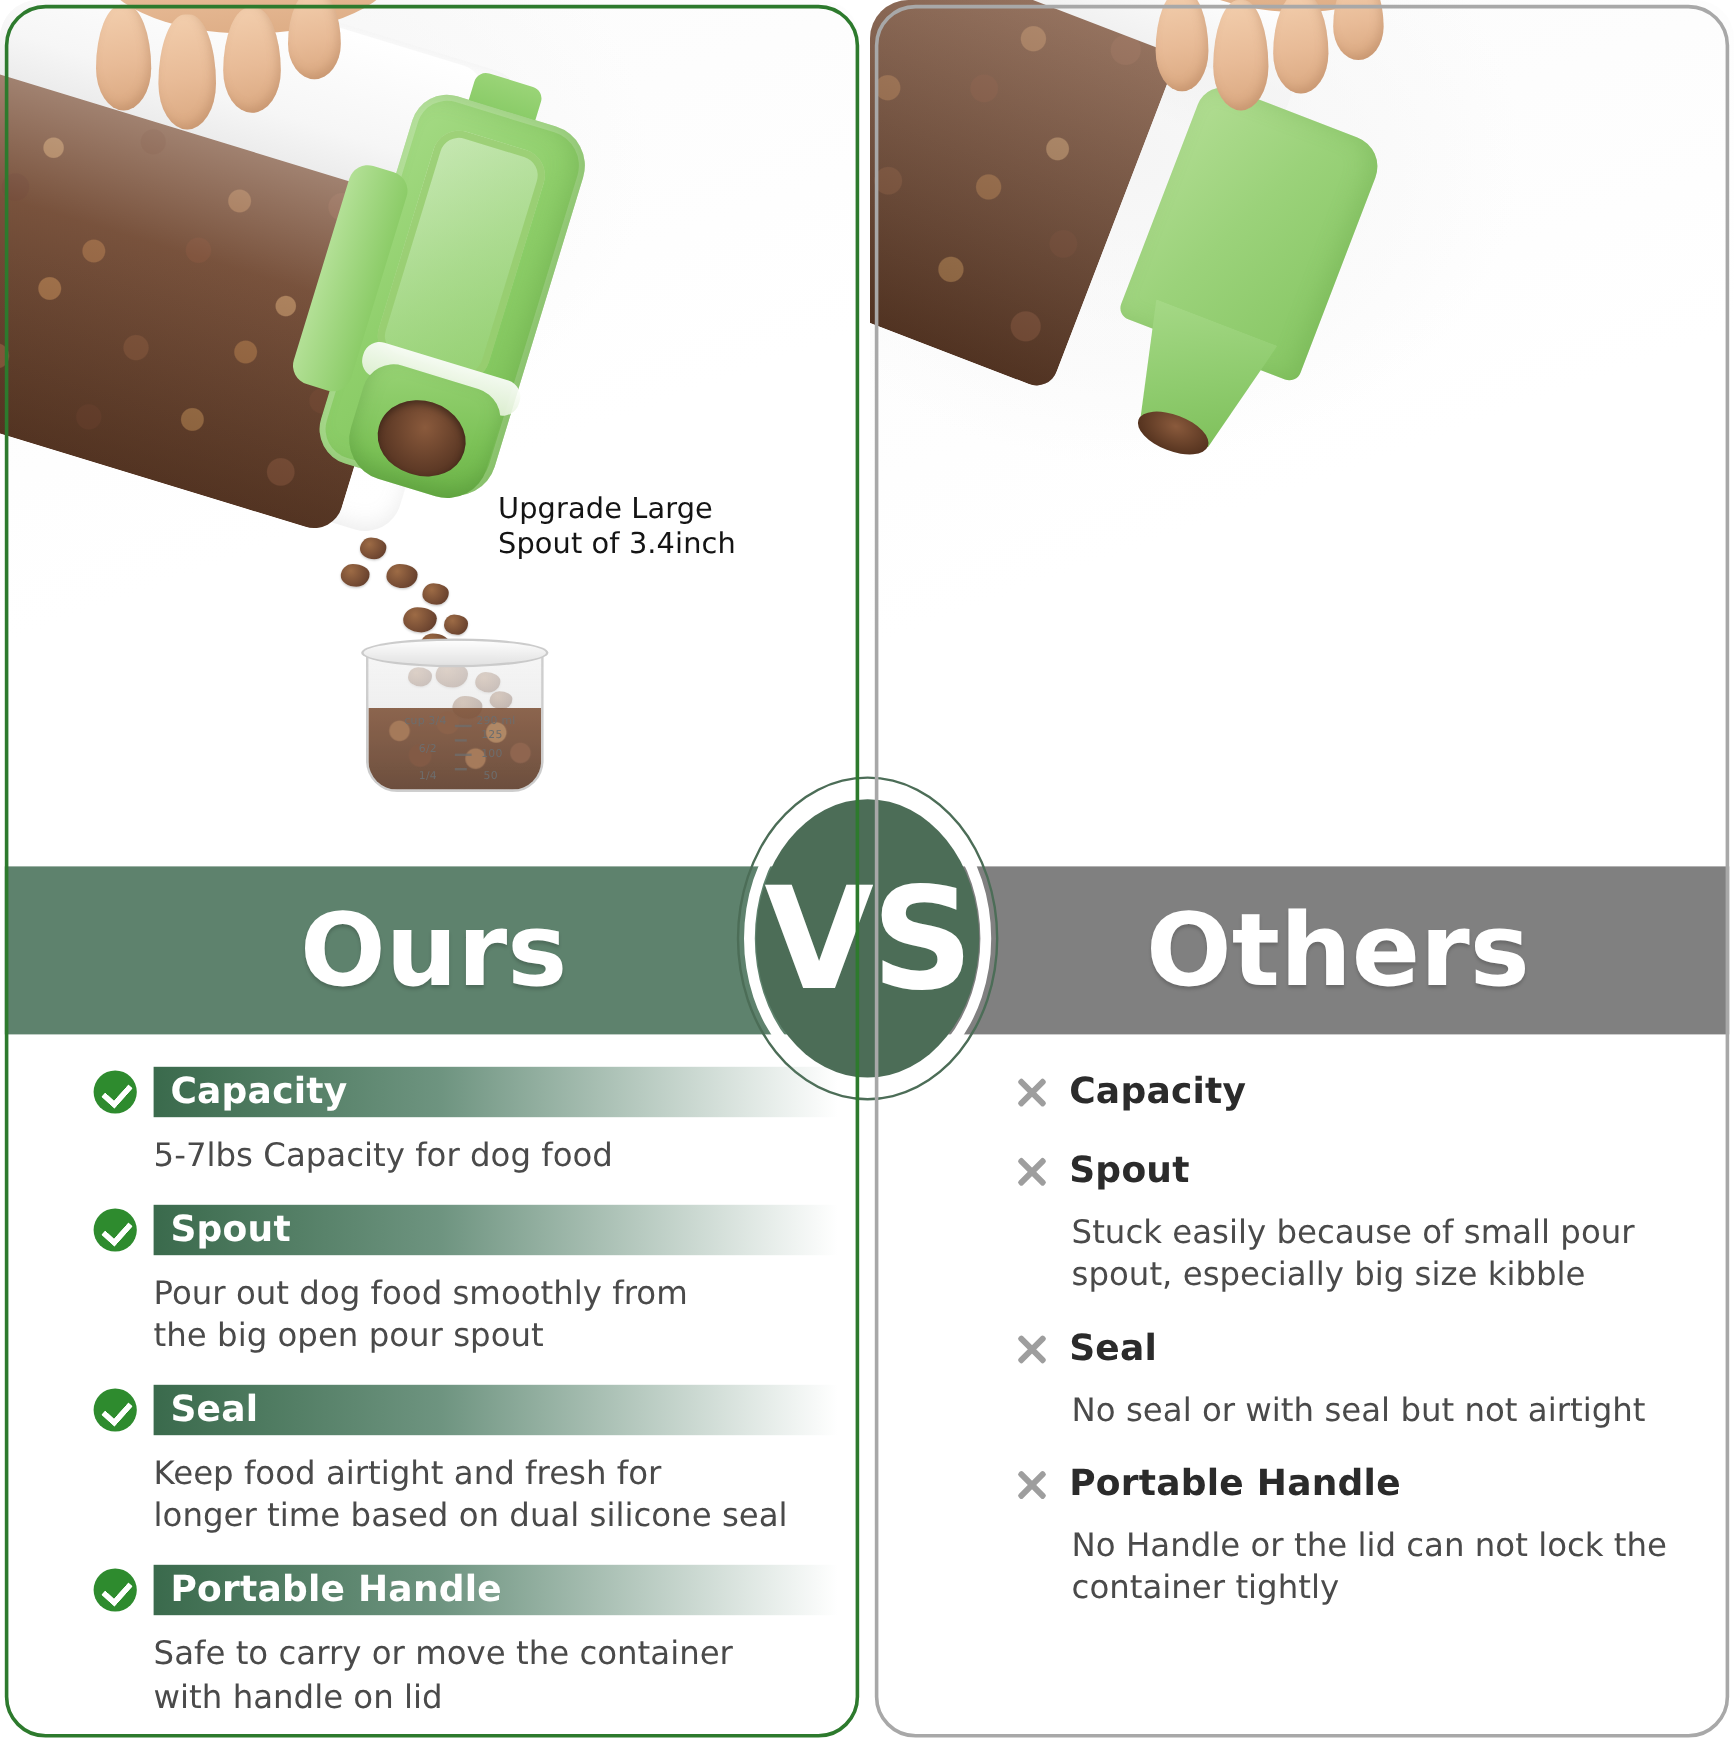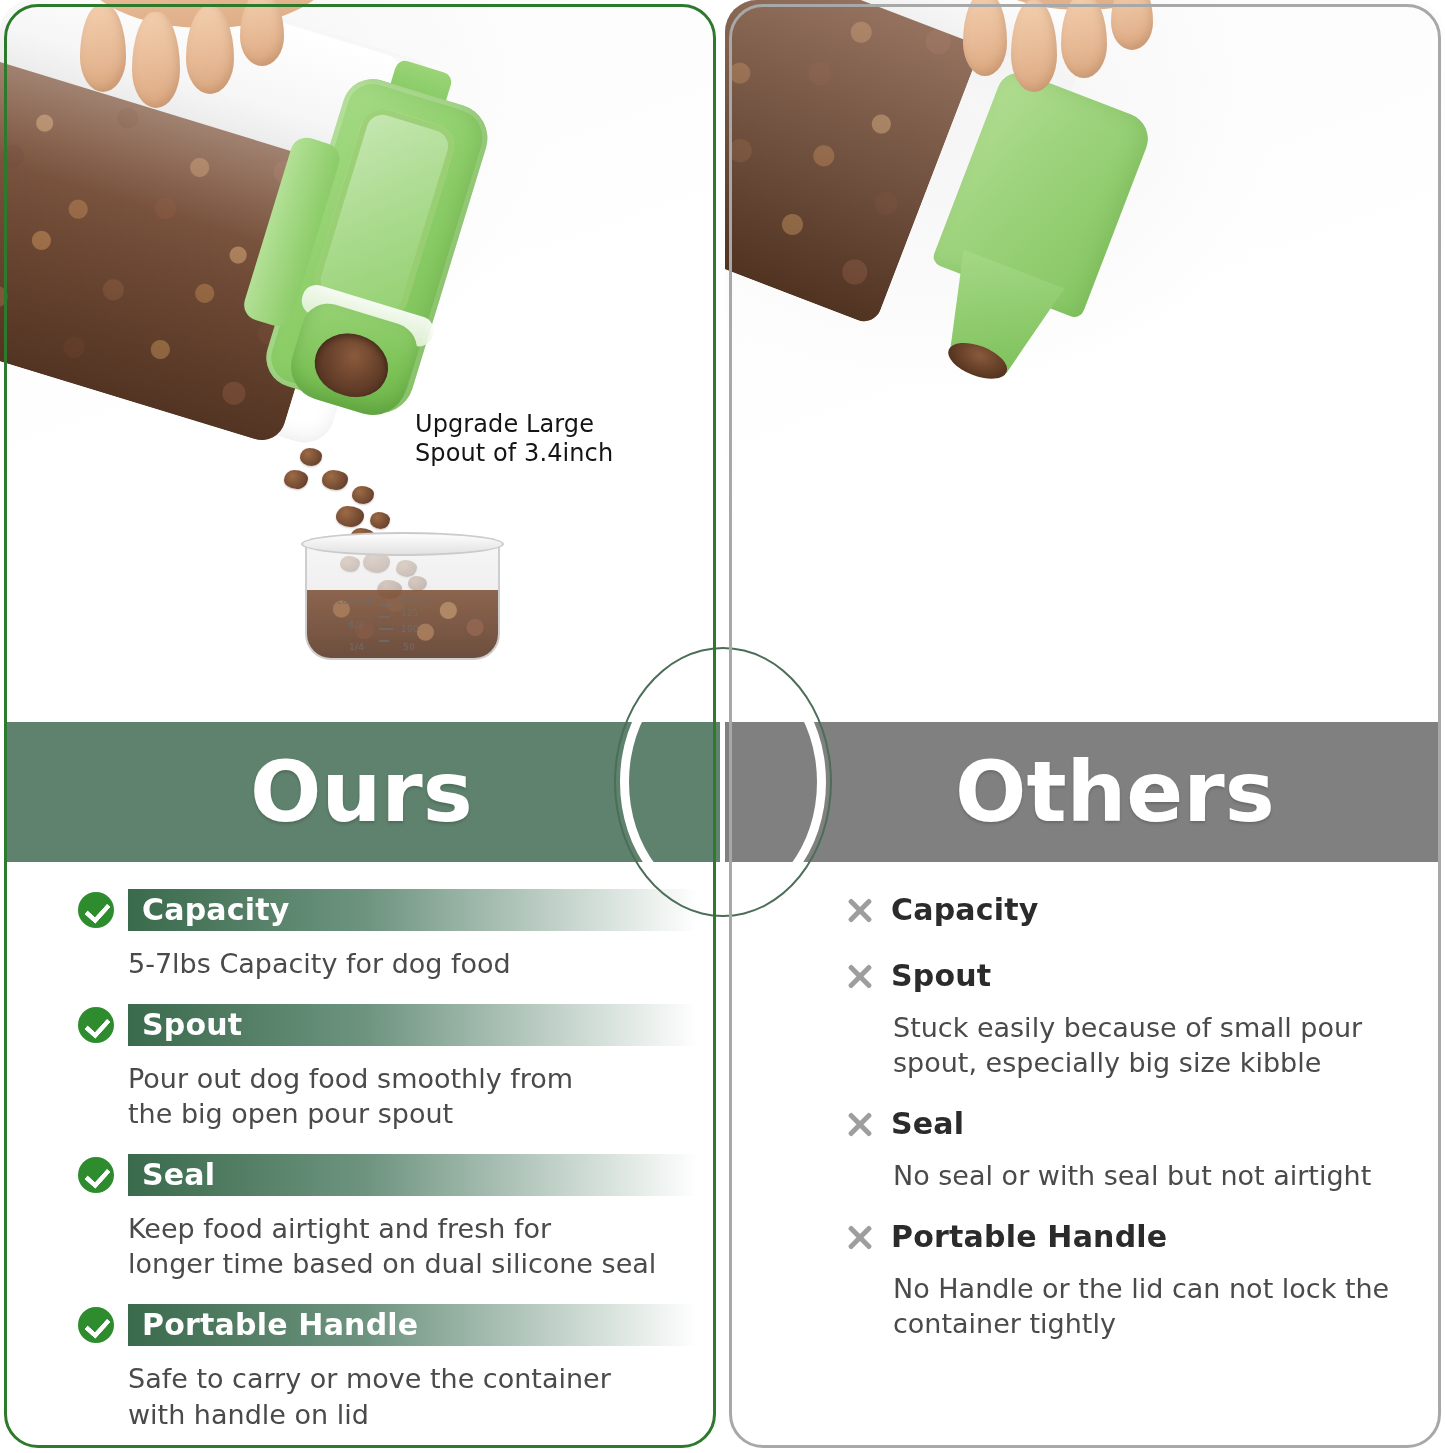--- a/index.html
+++ b/index.html
@@ -253,21 +253,21 @@
     font-size: 9px;
     letter-spacing: .2px;
     font-family: "DejaVu Sans", "Liberation Sans", sans-serif;
   }
   .cup-tick {
     position: absolute;
     height: 1.5px;
     background: rgba(110,110,110,0.75);
   }
 
-  .cup-ours { left: 305px; top: 538px; width: 148px; height: 122px; padding-left: 47px; }
+  .cup-ours { left: 305px; top: 538px; width: 148px; height: 122px; }
 
   
   .kib {
     position: absolute;
     border-radius: 42% 58% 46% 54% / 52% 44% 56% 48%;
     background: radial-gradient(circle at 35% 30%, #9d6b45, #6d4530 70%, #4e3021);
     box-shadow: 0 1px 2px rgba(0,0,0,0.22);
   }
 
   
@@ -648,20 +648,23 @@
   <div class="banner">
     <div class="banner-half banner-ours"></div>
     <div class="banner-half banner-others"></div>
     <div class="banner-label label-ours">Ours</div>
     <div class="banner-label label-others">Others</div>
   </div>
 
   <div class="vs-badge">
     <div class="vs-ring-outer"></div>
     <div class="vs-ring-white"></div>
+    <div class="vs-disc">
+      <span class="vs-text">VS</span>
+    </div>
   </div>
 
   <div class="panel panel-ours"></div>
   <div class="panel panel-others"></div>
 
   <div class="features features-ours">
 
     <div class="feature">
       <div class="feature-head">
         <span class="ico-check"></span>

